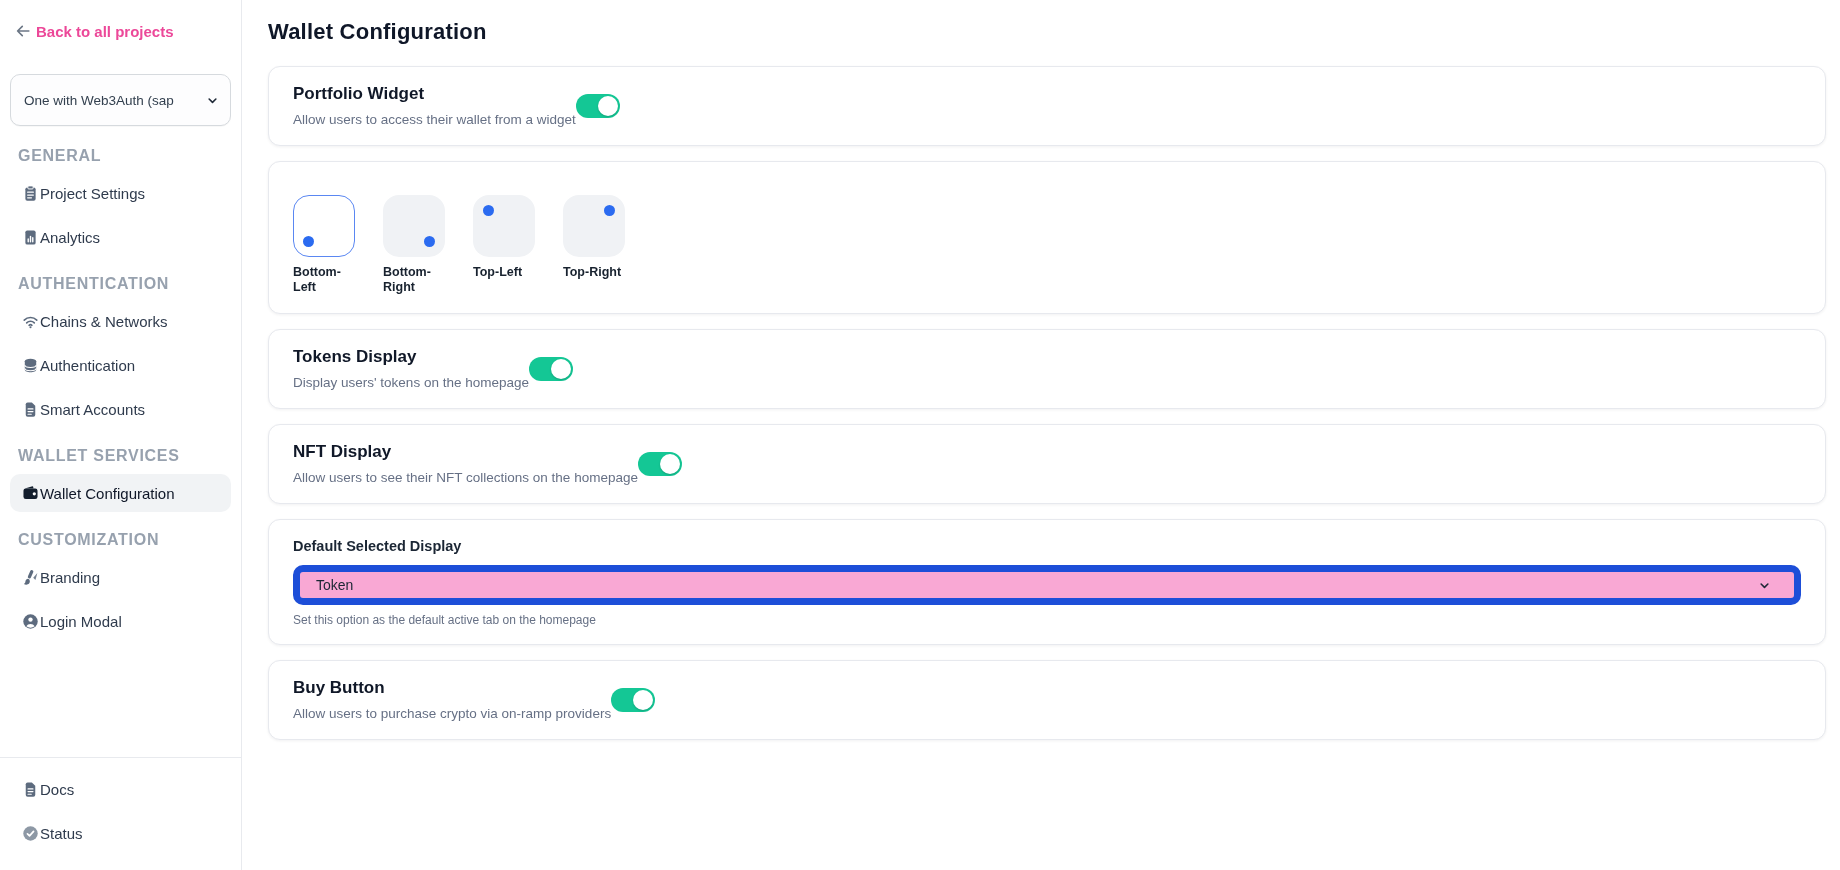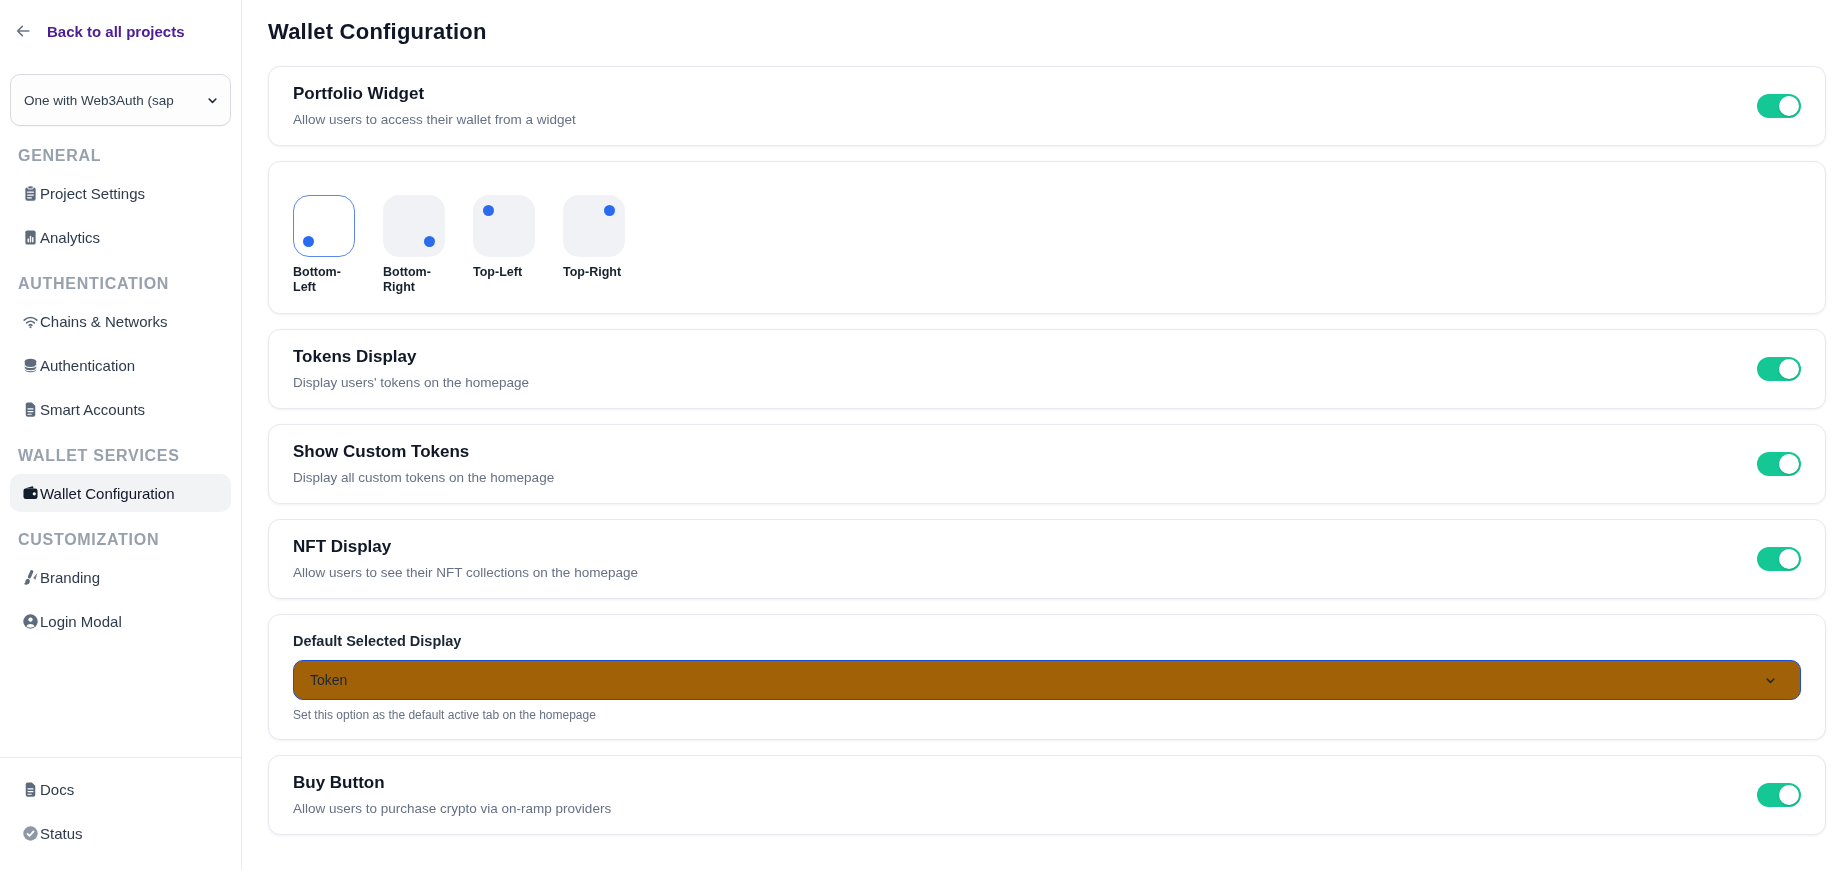--- a/index.html
+++ b/index.html
@@ -24,23 +24,23 @@
     color:var(--txt-dark);
   }
   
   .sidebar{
     width:242px;min-width:242px;height:870px;
     border-right:1px solid var(--border);
     display:flex;flex-direction:column;
     background:#fff;
   }
   .back-link{
-    display:flex;align-items:center;gap:15px;
+    display:flex;align-items:center;gap:4px;
     padding:22px 14px 0 14px;
-    font-size:15px;font-weight:700;color:#4c1d95;
+    font-size:15px;font-weight:700;color:#ec4899;
     cursor:pointer;
   }
   .back-link .icn{display:flex}
   .project-select{
     margin:34px 10px 0 10px;height:52px;
     border:1px solid #D6DADE;border-radius:10px;
     background:#FDFDFE;
     display:flex;align-items:center;
     padding:0 10px 0 13px;
     font-size:13.5px;color:#33404F;
@@ -81,21 +81,21 @@
     letter-spacing:.01em;
   }
   .cards{display:flex;flex-direction:column;gap:15px}
   .card{
     background:#fff;
     border:1px solid var(--card-border);
     border-radius:12px;
     box-shadow:0 1px 3px rgba(16,24,40,.06);
     padding:15px 24px;
   }
-  .card.row{display:flex;align-items:center;justify-content:space-between;min-height:78px}
+  .card.row{display:flex;align-items:center;min-height:78px}
   .card h2{font-size:17px;font-weight:700;color:var(--txt-dark);line-height:24px}
   .card .desc{font-size:13.5px;color:var(--txt-muted);line-height:20px;margin-top:4px}
   
   .toggle{
     width:44px;height:24px;border-radius:12px;
     background:var(--accent-green);
     position:relative;cursor:pointer;flex:none;
   }
   .toggle .knob{
     position:absolute;top:2px;right:2px;
@@ -122,21 +122,21 @@
   .tile .dot.tr{right:9px;top:9px}
   .placement-option .opt-label{
     margin-top:8px;font-size:12.5px;font-weight:600;
     color:#18222F;line-height:15px;
   }
   
   .card.select-card{padding:16px 24px}
   .field-label{font-size:14.5px;font-weight:600;color:#1B2634;line-height:20px}
   .select{
     margin-top:9px;height:40px;border-radius:10px;
-    border:1px solid #1d4ed8;background:#a16207;
+    border:7px solid #1d4ed8;background:#f9a8d4;
     display:flex;align-items:center;justify-content:space-between;
     padding:0 22px 0 16px;cursor:pointer;
     font-size:14px;font-weight:500;color:#1B2634;
   }
   .helper{margin-top:8px;font-size:12px;color:var(--txt-muted);line-height:15px}
   svg{display:block}
 </style>
 </head>
 <body>
 
@@ -326,29 +326,20 @@
     <section class="card row">
       <div>
         <h2>Tokens Display</h2>
         <p class="desc">Display users' tokens on the homepage</p>
       </div>
       <div class="toggle" role="switch" aria-checked="true">
           <span class="knob"></span>
         </div>
     </section>
 
-    <section class="card row">
-      <div>
-        <h2>Show Custom Tokens</h2>
-        <p class="desc">Display all custom tokens on the homepage</p>
-      </div>
-      <div class="toggle" role="switch" aria-checked="true">
-          <span class="knob"></span>
-        </div>
-    </section>
 
     <section class="card row">
       <div>
         <h2>NFT Display</h2>
         <p class="desc">Allow users to see their NFT collections on the homepage</p>
       </div>
       <div class="toggle" role="switch" aria-checked="true">
           <span class="knob"></span>
         </div>
     </section>

